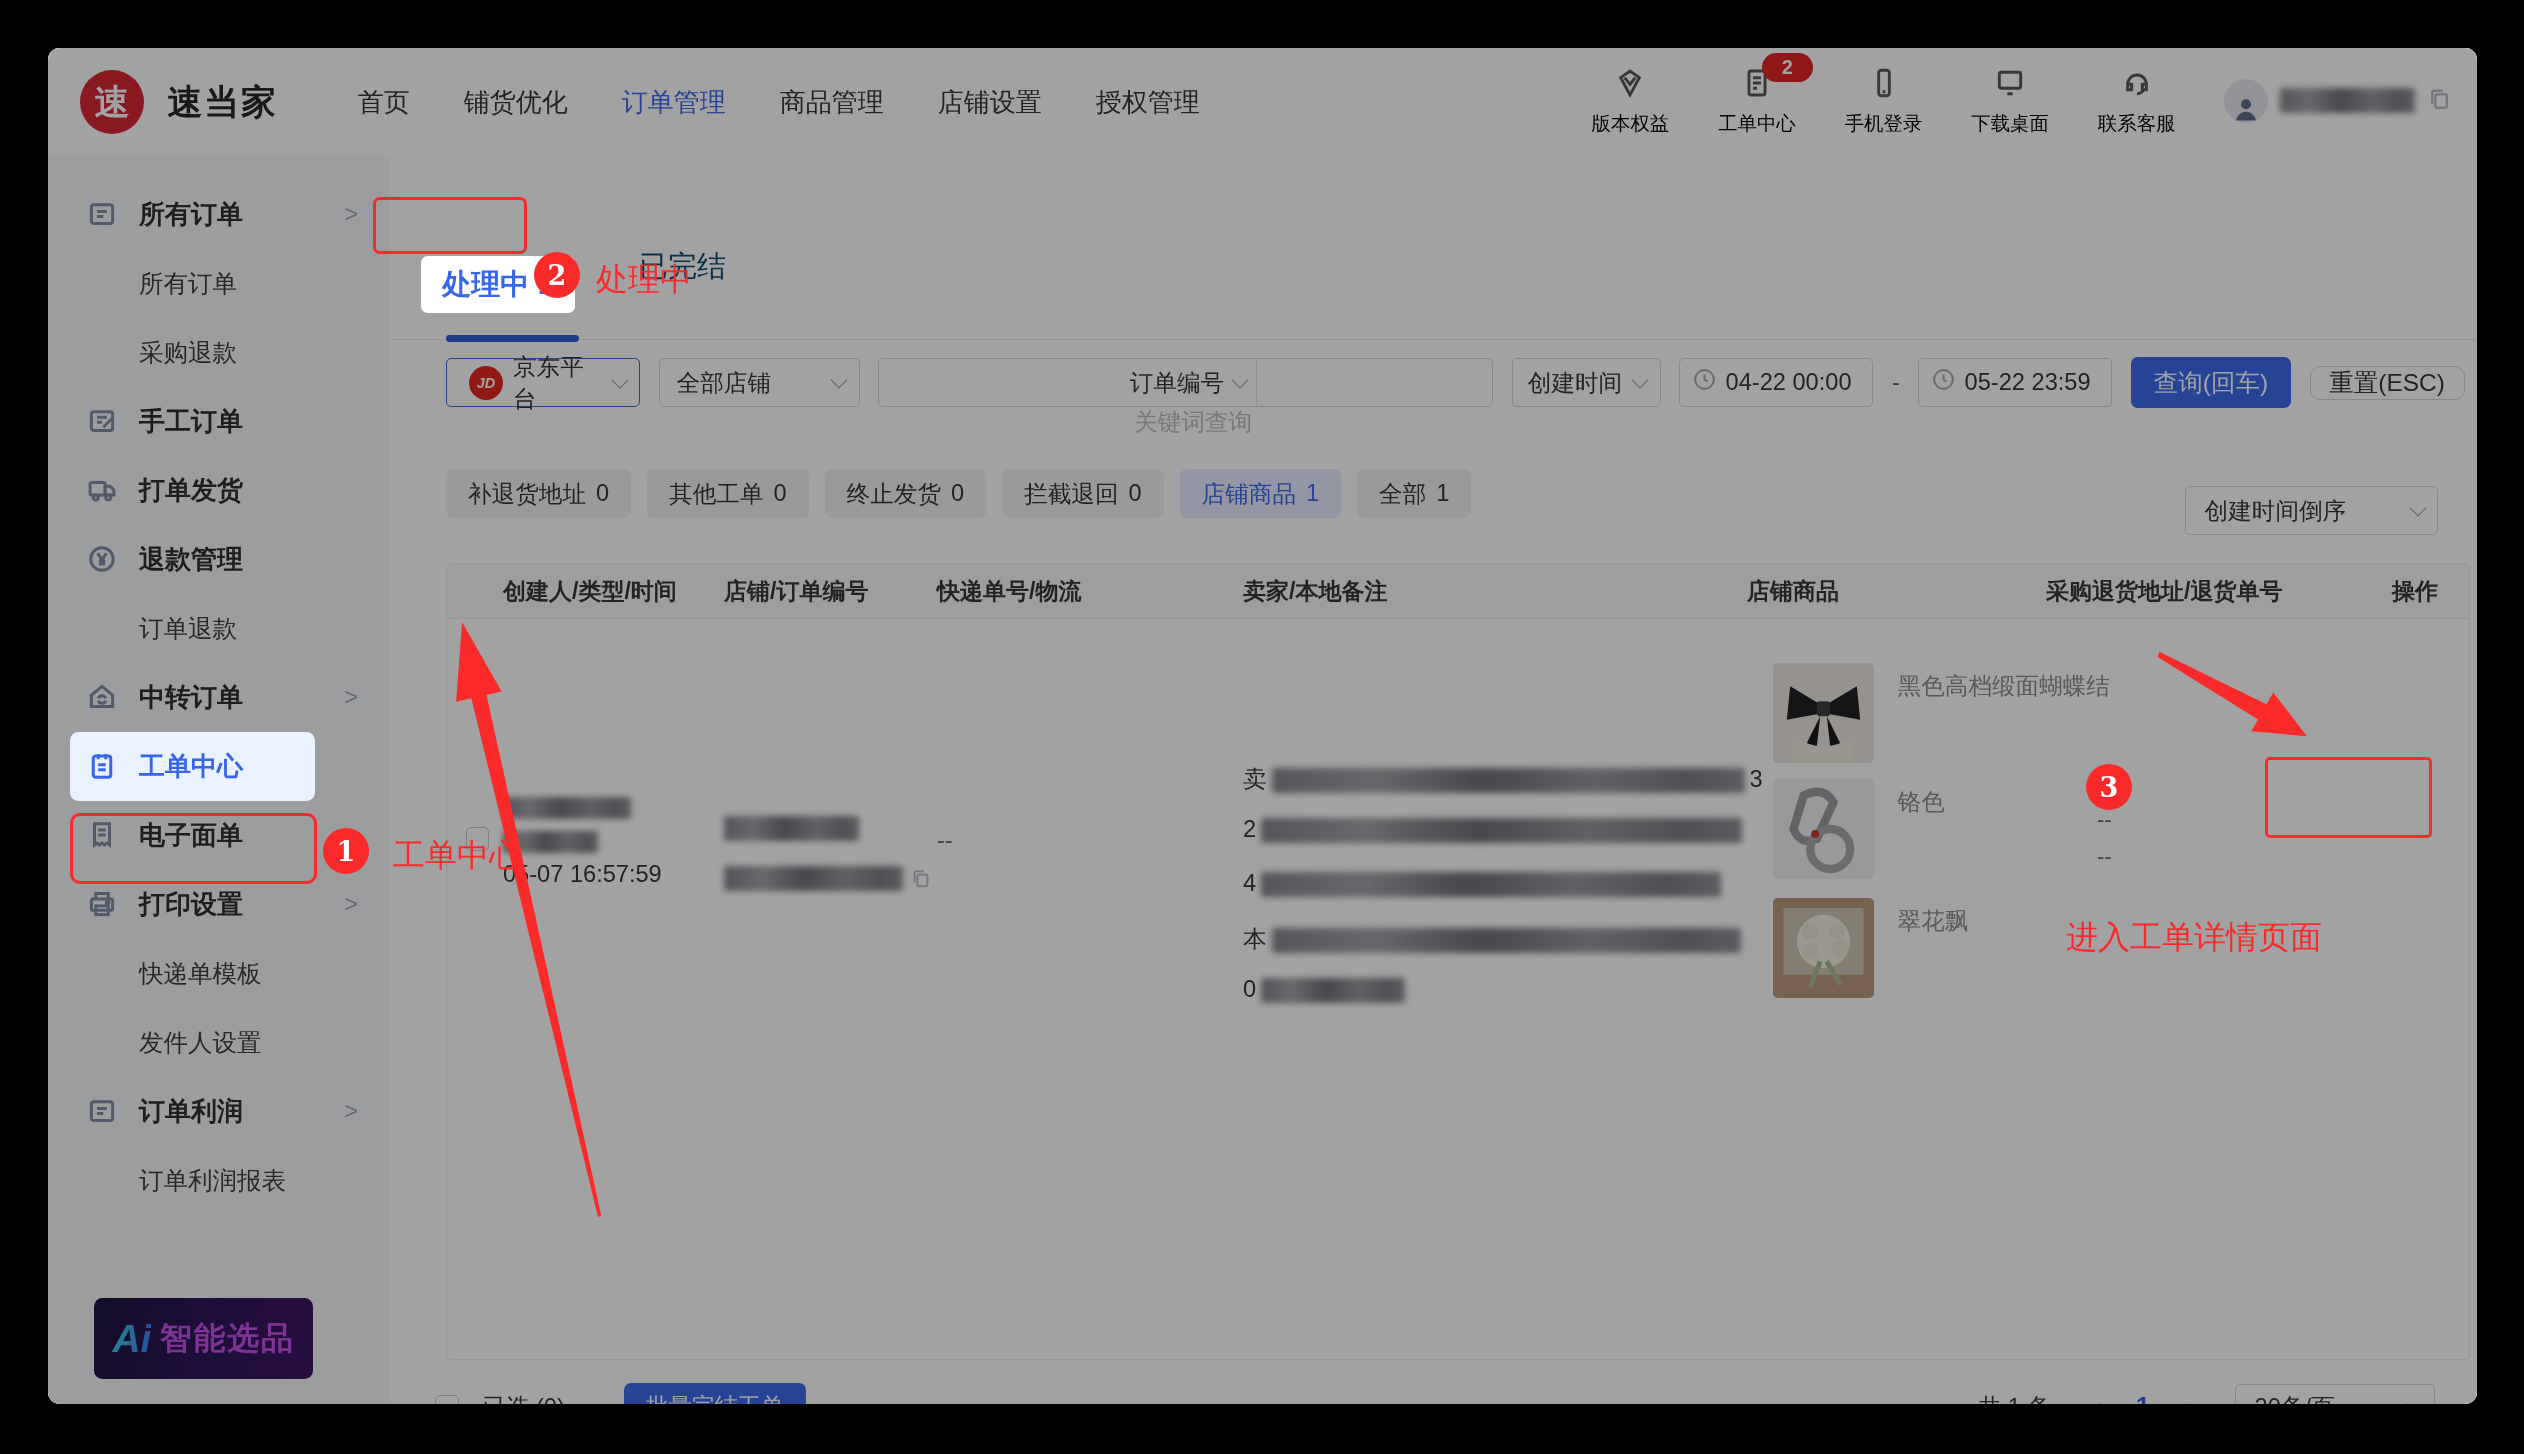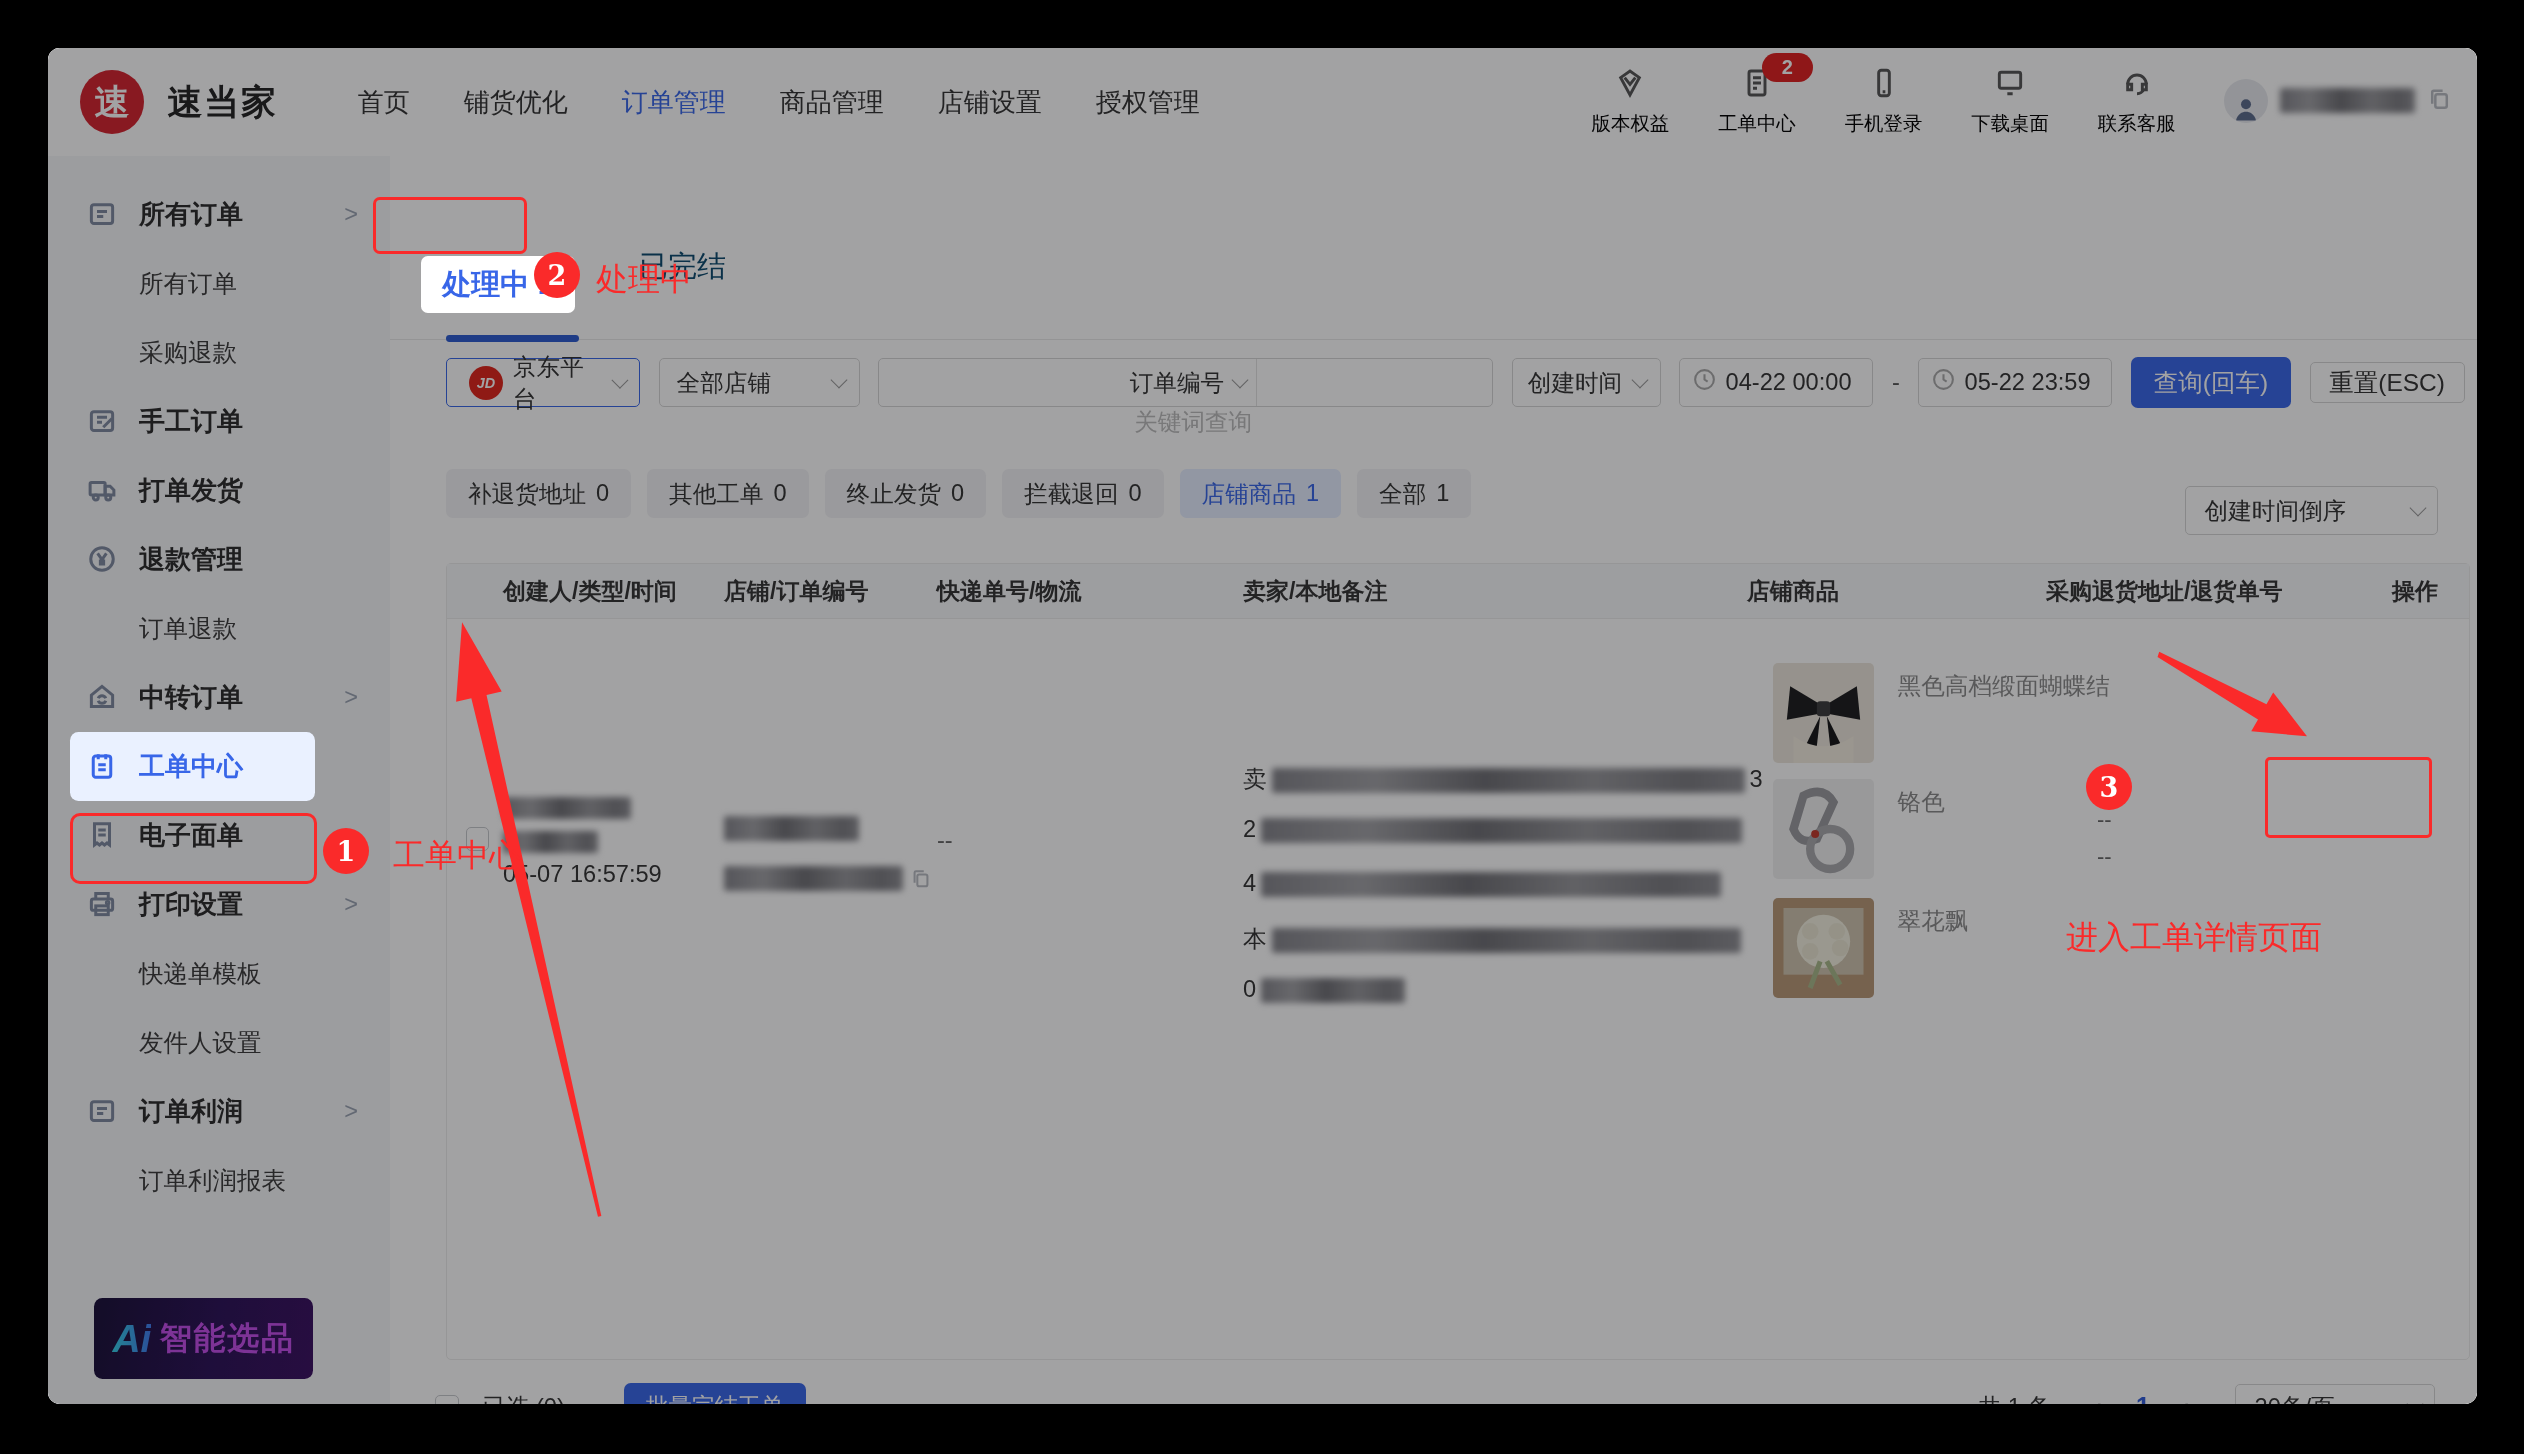--- a/index.html
+++ b/index.html
@@ -62,21 +62,21 @@
   .combo{width:615px;flex-direction:column;}
   .combo .combo-label{display:flex;align-items:center;padding-left:15px;width:142px;flex:none;border-right:1.7px solid #e3e3e3;height:100%;box-sizing:border-box;}
   .combo .combo-label .caret{margin:-5px 10px 0 auto;}
   .combo .ph{color:#bbb;padding-left:15px;}
   .sel-time{width:149px;padding-left:15px;}
   .datebox{width:194px;padding-left:11.8px;gap:8.4px;}
   .datebox svg{width:25px;height:25px;stroke:#a9a9a9;fill:none;stroke-width:2;flex:none;}
   .date-dash{font-size:23.6px;color:#555;}
   .btn-primary{height:51px;background:#3866e8;border-radius:6.8px;color:#fff;font-size:24.5px;display:flex;align-items:center;justify-content:center;border:none;cursor:pointer;}
   .btn-search{width:160px;}
-  .btn-ghost{height:41px;width:155px;background:#fff;border:1.7px solid #d6d6d6;border-radius:5px;color:#333;font-size:24.5px;display:flex;align-items:center;justify-content:center;box-sizing:border-box;cursor:pointer;}
+  .btn-ghost{height:34px;width:155px;background:#fff;border:1.7px solid #d6d6d6;border-radius:10px;color:#333;font-size:24.5px;display:flex;align-items:center;justify-content:center;box-sizing:border-box;cursor:pointer;}
 
   
   .pills-row{position:absolute;left:56px;top:313px;display:flex;gap:16px;}
   .pill{height:49px;padding:0 22px;background:#f2f3f5;border-radius:6.8px;display:flex;align-items:center;gap:10px;font-size:23.6px;color:#333;cursor:pointer;}
   .pill.active{background:#e5edff;color:#3866e8;}
   .sort-sel{position:absolute;left:1795px;top:330px;width:253px;}
 
   
   .card{position:absolute;left:56px;top:407px;width:2024px;height:797px;border:0.8px solid #ececec;border-radius:5px;box-sizing:border-box;background:#fff;}
   .thead{position:absolute;left:0;top:0;width:100%;height:54px;background:#f7f8fa;border-bottom:0.8px solid #ececec;}

